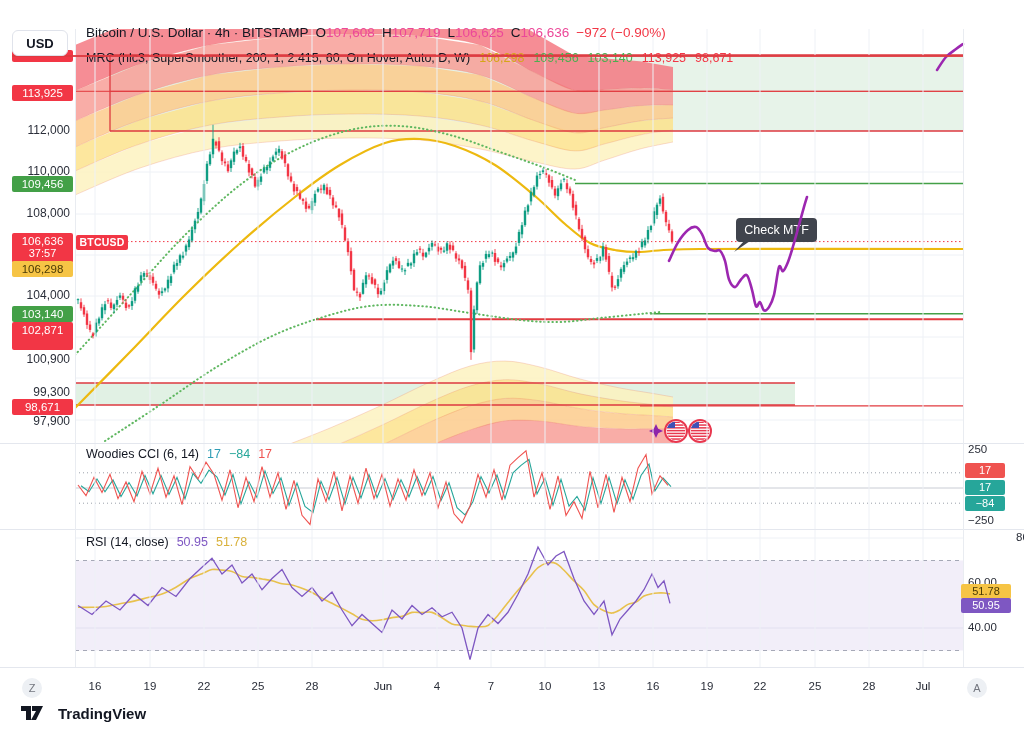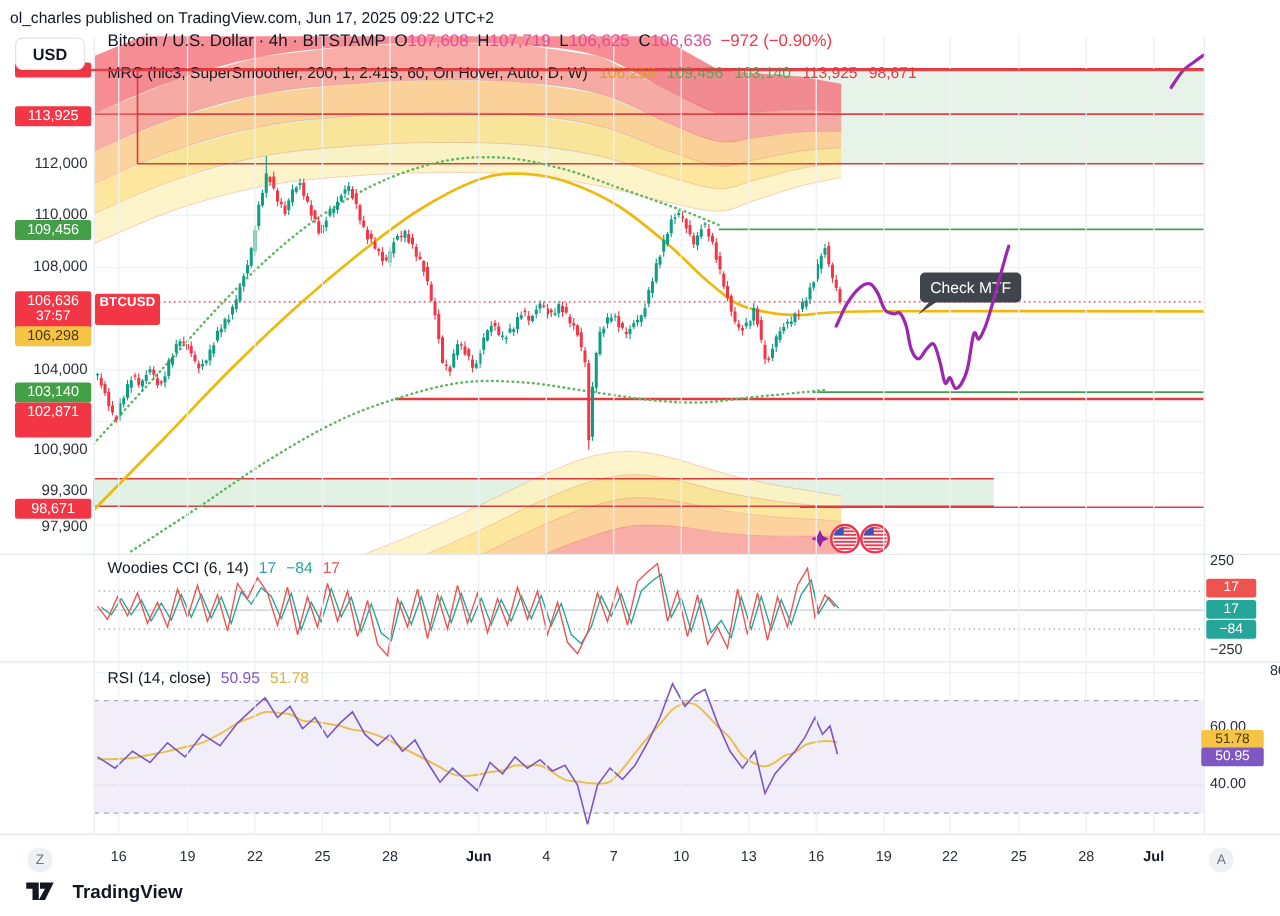--- a/index.html
+++ b/index.html
@@ -14,28 +14,28 @@
   .hline1 .chg{margin-left:7px;color:#f23645}
   .hline2{position:absolute;left:86px;top:51px;z-index:3;font-size:12.5px;color:#131722;display:flex;white-space:nowrap}
   .hline2 .mv{margin-left:9px;font-weight:400}
   .usd{position:absolute;left:12px;top:30px;width:54px;height:24px;z-index:5;background:#fff;border:1px solid #e0e3eb;
        border-radius:6px;display:flex;align-items:center;justify-content:center;font-size:13px;font-weight:700;color:#131722;cursor:pointer}
   .strike{position:absolute;left:12px;top:55px;width:951px;height:2px;background:#dd3a40;z-index:4;opacity:.92}
   .chip{position:absolute;left:12px;width:61px;z-index:3;border-radius:2px;color:#fff;font-size:11.5px;line-height:16px;
         height:16px;text-align:center;font-weight:400}
   .chip .sub{display:block;font-size:11px;line-height:13px;margin-top:-2px}
   .plab{position:absolute;left:0;width:70px;z-index:3;text-align:right;font-size:12px;color:#2a2e39}
-  .btcchip{position:absolute;left:76px;top:235px;width:52px;height:25px;z-index:3;background:#f23645;color:#fff;
+  .btcchip{position:absolute;left:76px;top:235px;width:52px;height:15px;z-index:3;background:#f23645;color:#fff;
            border-radius:2px;font-size:10.5px;line-height:15px;font-weight:700;text-align:center;letter-spacing:.2px}
   .ptitle{position:absolute;left:86px;z-index:3;font-size:12.5px;color:#131722;display:flex;white-space:nowrap}
   .ptitle .pv{margin-left:8px}
   .rplain{position:absolute;z-index:3;font-size:11.5px;color:#2a2e39}
   .rchip{position:absolute;z-index:3;text-align:center;border-radius:2px;font-size:11px;line-height:15px;height:15px;color:#fff}
   .tick{position:absolute;top:680px;z-index:3;transform:translateX(-50%);font-size:11.5px;color:#2a2e39}
-  .tick.bold{font-weight:700;color:#131722}
+  .tick.bold{font-weight:400;color:#131722}
   .hint{position:absolute;top:678px;z-index:3;width:20px;height:20px;border-radius:50%;background:#edf0f4;color:#73767f;
         font-size:11px;display:flex;align-items:center;justify-content:center}
   .footer{position:absolute;left:20px;top:705px;z-index:3;display:flex;align-items:flex-start;gap:14px;
           font-size:15px;font-weight:700;color:#131722;cursor:pointer}
 </style>
 </head>
 <body>
 
 <div class="stage">
 
@@ -564,21 +564,20 @@
       <text x="776.5" y="234" text-anchor="middle" fill="#fff" font-size="12.5" font-family="Liberation Sans, sans-serif">Check MTF</text>
       <path d="M669 260.8969072164948 C670.5 257.8041237113402 674.8333333333334 247.49484536082474 678 242.340206185567 C681.1666666666666 237.18556701030928 685 232.51202749140893 688 229.96907216494844 C691 227.42611683848796 693.6666666666666 226.39518900343643 696 227.08247422680412 C698.3333333333334 227.76975945017182 700 230.62199312714776 702 234.09278350515464 C704 237.56357388316152 705.8333333333334 245.0893470790378 708 247.90721649484536 C710.1666666666666 250.72508591065292 713 250.553264604811 715 251 C717 251.446735395189 718.3333333333334 248.93814432989691 720 250.58762886597938 C721.6666666666666 252.23711340206185 723.5 256.0859106529209 725 260.8969072164948 C726.5 265.7079037800687 727.3333333333334 275.08934707903785 729 279.4536082474227 C730.6666666666666 283.8178694158076 733 287.08247422680415 735 287.08247422680415 C737 287.08247422680415 739 281.41237113402065 741 279.4536082474227 C743 277.4948453608248 745.1666666666666 273.61168384879727 747 275.3298969072165 C748.8333333333334 277.0481099656357 750.5 284.60824742268045 752 289.7628865979382 C753.5 294.9175257731959 754.6666666666666 304.19587628865975 756 306.25773195876286 C757.3333333333334 308.319587628866 758.6666666666666 301.44673539518897 760 302.1340206185567 C761.3333333333334 302.8213058419244 762.5 309.55670103092785 764 310.3814432989691 C765.5 311.2061855670103 767.3333333333334 309.65979381443304 769 307.08247422680415 C770.6666666666666 304.50515463917526 772.3333333333334 301.58419243986253 774 294.91752577319585 C775.6666666666666 288.25085910652916 777.5 271.03436426116843 779 267.08247422680415 C780.5 263.13058419243987 781.5 272.06529209621993 783 271.2061855670103 C784.5 270.3470790378007 786.3333333333334 266.05154639175254 788 261.92783505154637 C789.6666666666666 257.8041237113402 791.1666666666666 252.61512027491406 793 246.46391752577318 C794.8333333333334 240.3127147766323 797.1666666666666 231.61855670103094 799 225.02061855670104 C800.8333333333334 218.42268041237114 802.6666666666666 211.54982817869418 804 206.87628865979383 C805.3333333333334 202.20274914089347 806.5 198.62886597938143 807 196.97938144329896" fill="none" stroke="#9c27b0" stroke-width="2.6" stroke-linecap="round"></path>
       <path d="M937 70 C938.5 67.83333333333333 942.8333333333334 60.5 946 57 C949.1666666666666 53.5 953.1666666666666 51.166666666666664 956 49 C958.8333333333334 46.833333333333336 961.8333333333334 44.833333333333336 963 44" fill="none" stroke="#9c27b0" stroke-width="2.6" stroke-linecap="round"></path>
       <line x1="0" y1="443.5" x2="1024" y2="443.5" stroke="#e4e7ee"></line>
       <line x1="0" y1="529.5" x2="1024" y2="529.5" stroke="#e4e7ee"></line>
       <line x1="0" y1="667.5" x2="1024" y2="667.5" stroke="#e4e7ee"></line>
       <line x1="75.5" y1="29" x2="75.5" y2="667" stroke="#e9ecf1"></line>
       <line x1="963.5" y1="29" x2="963.5" y2="667" stroke="#e9ecf1"></line>
     </svg>
 
-  <div class="topbar">ol_charles published on TradingView.com, Jun 17, 2025 09:22 UTC+2</div>
 
   <div class="hline1">
     <span class="sym">Bitcoin / U.S. Dollar · 4h · BITSTAMP</span>
     <span id="ohlc"><span><span class="k">O</span><span class="v">107,608</span></span><span><span class="k">H</span><span class="v">107,719</span></span><span><span class="k">L</span><span class="v">106,625</span></span><span><span class="k">C</span><span class="v">106,636</span></span></span>
     <span class="chg">−972 (−0.90%)</span>
   </div>
 
   <div class="hline2">
     <span>MRC (hlc3, SuperSmoother, 200, 1, 2.415, 60, On Hover, Auto, D, W)</span>
     <span id="mrcvals"><span class="mv" style="color: rgb(212, 166, 23);">106,298</span><span class="mv" style="color: rgb(76, 175, 80);">109,456</span><span class="mv" style="color: rgb(76, 175, 80);">103,140</span><span class="mv" style="color: rgb(242, 54, 69);">113,925</span><span class="mv" style="color: rgb(242, 54, 69);">98,671</span></span>

